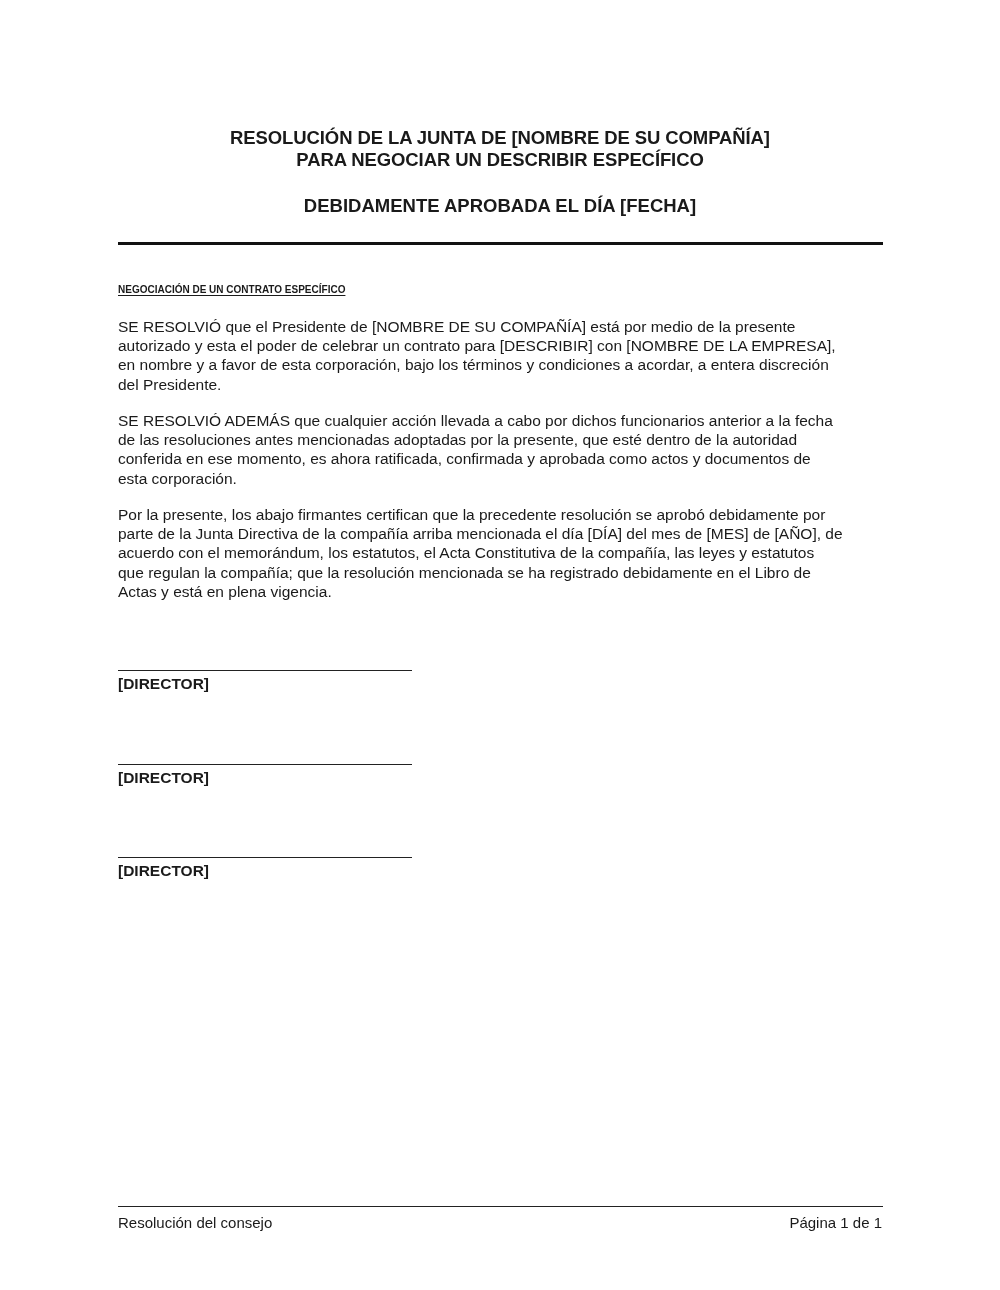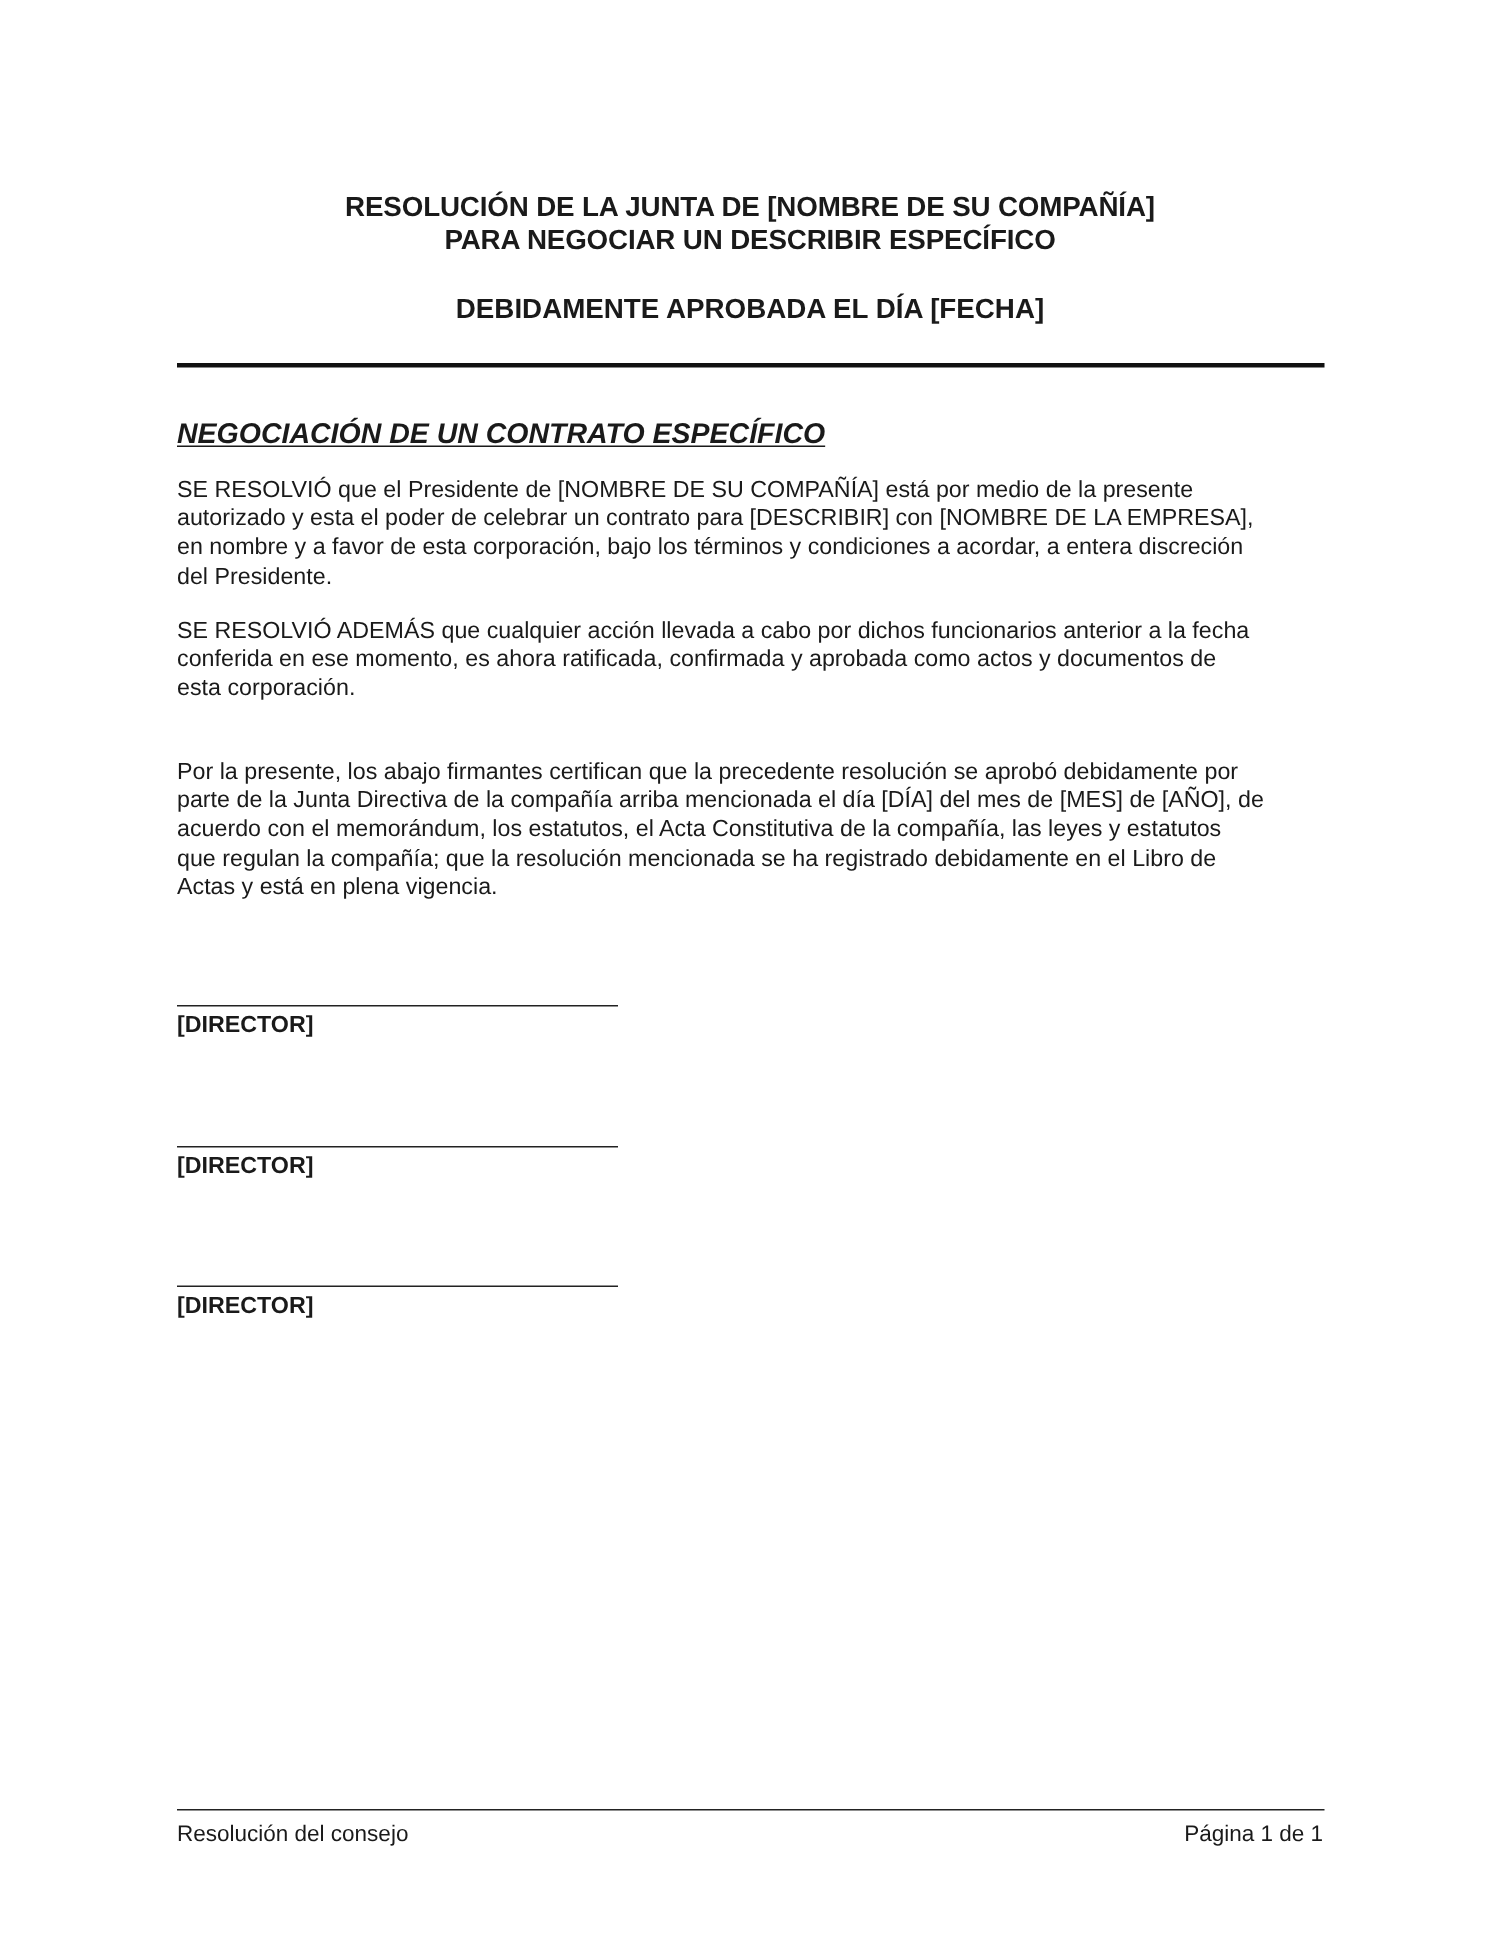--- a/index.html
+++ b/index.html
@@ -49,25 +49,24 @@
       width: 765px;
       top: 242px;
       height: 3px;
       background: #111;
     }
     .section-heading {
       position: absolute;
       left: 118px;
       top: 280px;
       font-weight: bold;
-      font-size: 19px;
+      font-size: 10px;
       line-height: 20px;
       text-decoration: underline;
       text-underline-offset: 2px;
-      font-style: italic;
     }
     .para {
       position: absolute;
       left: 118px;
       width: 770px;
       font-size: 15.5px;
       line-height: 19.2px;
       margin: 0;
     }
     .para .ln { display: block; white-space: nowrap; }
@@ -134,20 +133,21 @@
 
   <p class="para" id="p1">
     <span class="ln">SE RESOLVIÓ que el Presidente de [NOMBRE DE SU COMPAÑÍA] está por medio de la presente</span>
     <span class="ln">autorizado y esta el poder de celebrar un contrato para [DESCRIBIR] con [NOMBRE DE LA EMPRESA],</span>
     <span class="ln">en nombre y a favor de esta corporación, bajo los términos y condiciones a acordar, a entera discreción</span>
     <span class="ln">del Presidente.</span>
   </p>
 
   <p class="para" id="p2">
     <span class="ln">SE RESOLVIÓ ADEMÁS que cualquier acción llevada a cabo por dichos funcionarios anterior a la fecha</span>
+    <span class="ln">de las resoluciones antes mencionadas adoptadas por la presente, que esté dentro de la autoridad</span>
     <span class="ln">conferida en ese momento, es ahora ratificada, confirmada y aprobada como actos y documentos de</span>
     <span class="ln">esta corporación.</span>
   </p>
 
   <p class="para" id="p3">
     <span class="ln">Por la presente, los abajo firmantes certifican que la precedente resolución se aprobó debidamente por</span>
     <span class="ln">parte de la Junta Directiva de la compañía arriba mencionada el día [DÍA] del mes de [MES] de [AÑO], de</span>
     <span class="ln">acuerdo con el memorándum, los estatutos, el Acta Constitutiva de la compañía, las leyes y estatutos</span>
     <span class="ln">que regulan la compañía; que la resolución mencionada se ha registrado debidamente en el Libro de</span>
     <span class="ln">Actas y está en plena vigencia.</span>

